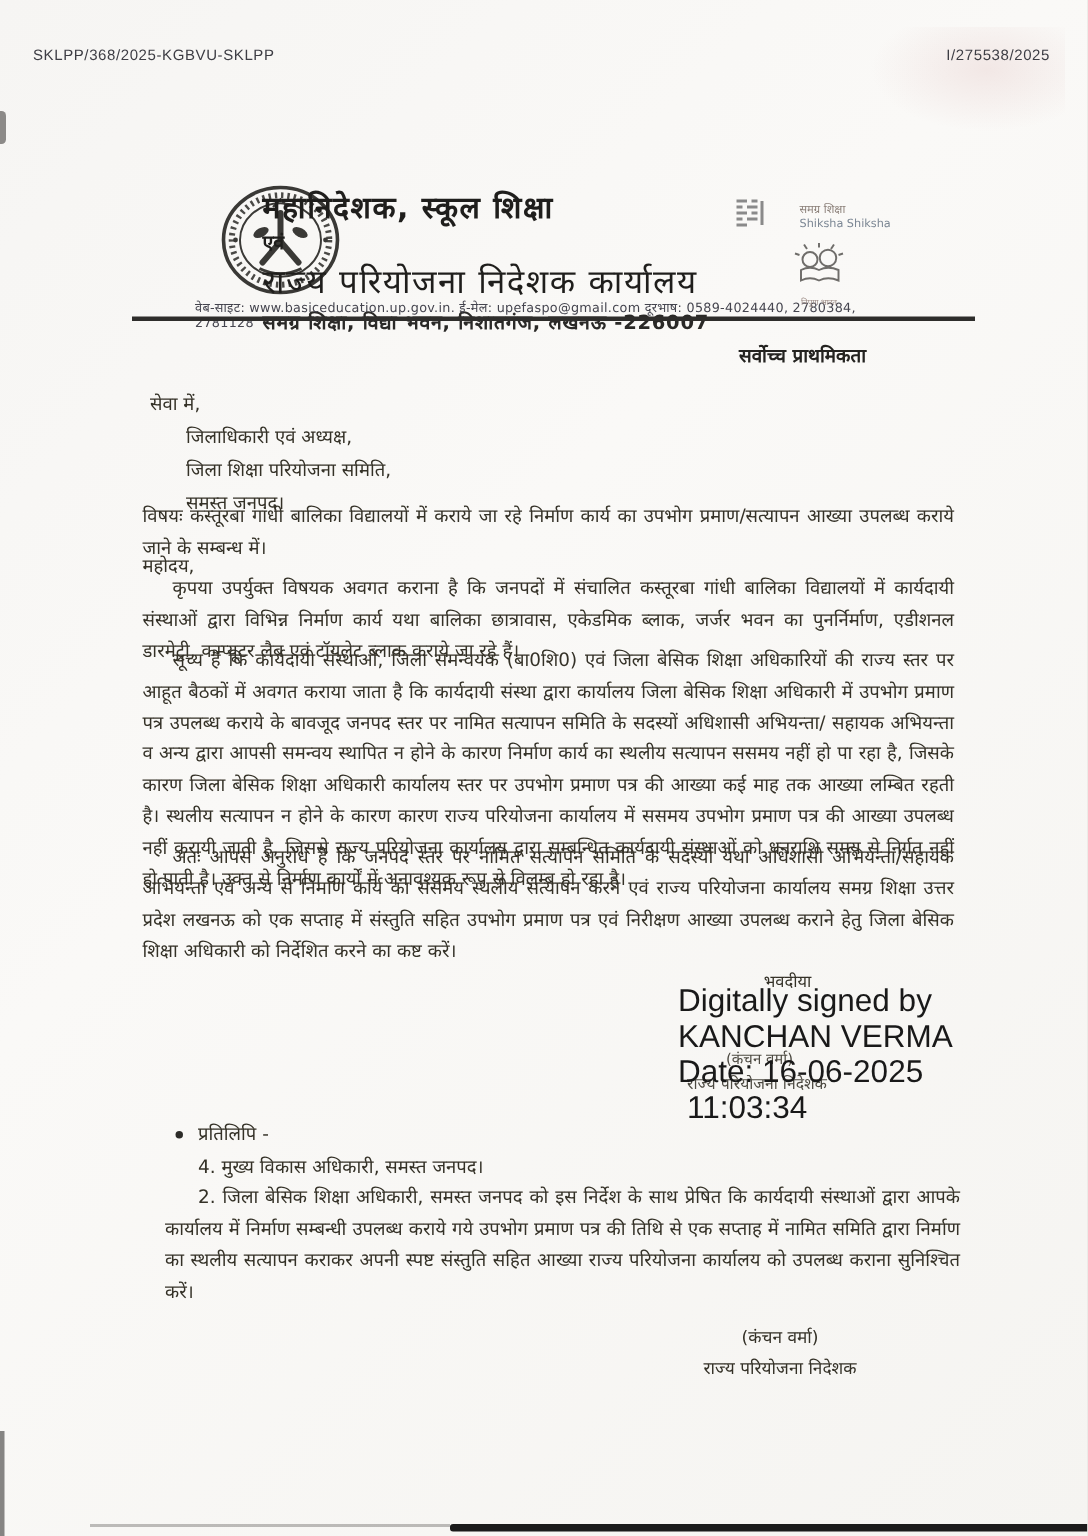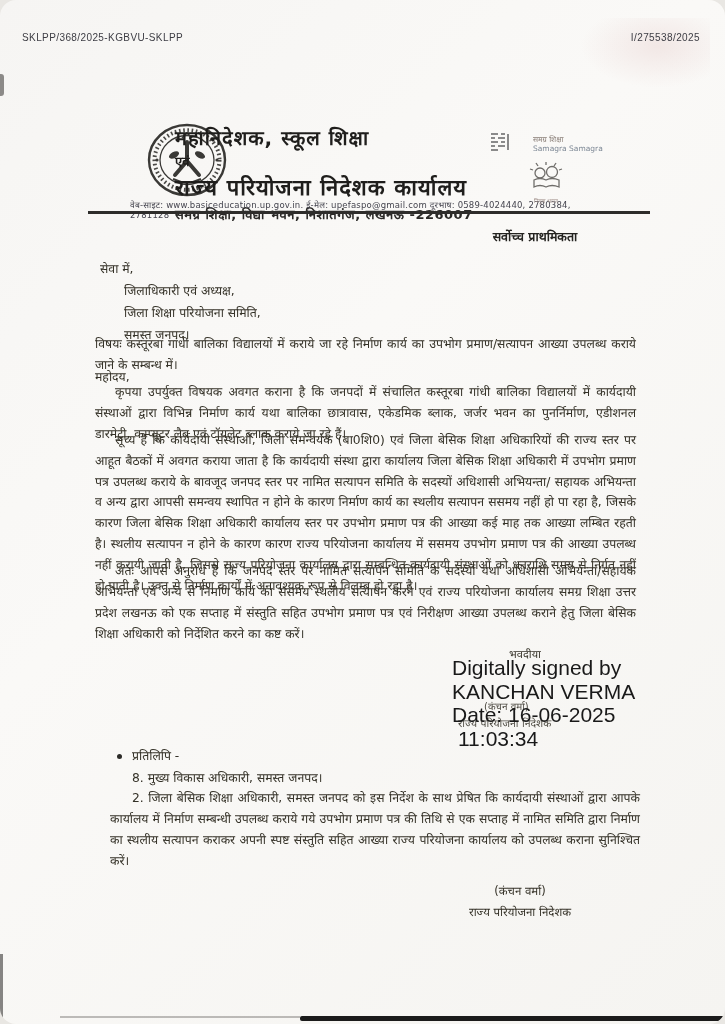--- a/index.html
+++ b/index.html
@@ -5,32 +5,31 @@
   * { box-sizing: border-box; margin: 0; padding: 0; }
   html,body { background:#e9e7e3; }
   .page {
     position: relative;
     width: 725px; height: 1024px;
     margin: 0 auto;
     background: linear-gradient(135deg,#f6f5f3 0%, #faf9f7 40%, #f5f4f1 100%);
     font-family: "DejaVu Sans", sans-serif;
     color: #34332f;
     overflow: hidden;
-    border-radius: 16px;
   }
   .abs { position: absolute; }
 
   
   .ref { font-family: "Liberation Sans", sans-serif; font-size: 10px; color: #3d3d44; letter-spacing: .4px; }
 
   
   .lh-center { text-align: left; }
   .lh-title1 { font-size: 20px; font-weight: bold; color:#1f1e1c; letter-spacing: 1px; }
   .lh-and    { font-size: 13px; font-weight: bold; color:#1f1e1c; margin-top: 1px; }
-  .lh-title2 { font-size: 22px; font-weight: bold; color:#1f1e1c; letter-spacing: 1px; margin-top: 1px; }
+  .lh-title2 { font-size: 22px; font-weight: normal; color:#1f1e1c; letter-spacing: 1px; margin-top: 1px; }
   .lh-addr   { font-size: 13px; font-weight: bold; color:#2a2927; margin-top: 4px; letter-spacing: .5px; }
   .lh-contact{ font-size: 8.5px; color: #44444e; letter-spacing: .2px; }
   .rule { height: 3px; background: #2e2d2b; }
 
   .samagra { display:flex; align-items:center; gap:20px; }
   .samagra-txt { line-height: 9px; }
   .samagra-hi { font-size: 7.5px; color:#8a7f78; }
   .samagra-en { font-size: 7.5px; color:#7c8794; }
   .nipun { text-align:center; }
   .nipun-cap { font-size: 5.5px; color:#9b8a84; margin-top: -1px; }
@@ -110,21 +109,21 @@
             <line x1="12" y1="12" x2="16" y2="12"></line>
           <line x1="2" y1="16" x2="6" y2="16"></line>
             <line x1="9" y1="16" x2="16" y2="16"></line>
           <line x1="2" y1="20" x2="9" y2="20"></line>
           <line x1="19" y1="4" x2="19" y2="20"></line>
         </g>
       </svg>
     </span>
     <span class="samagra-txt">
       <div class="samagra-hi">समग्र शिक्षा</div>
-      <div class="samagra-en">Samagra Samagra</div>
+      <div class="samagra-en">Shiksha Shiksha</div>
     </span>
   </div>
 
   <div class="abs nipun" style="left:520px; top:160px; width:52px;">
     <span>
       <svg width="40" height="34" viewBox="0 0 40 34">
         <g fill="none" stroke="#6f6d6a" stroke-width="1.3">
           <circle cx="14" cy="13" r="5"></circle>
           <circle cx="26" cy="12" r="5.5"></circle>
           <path d="M8 20 Q14 17 20 20 Q26 17 33 20 L33 27 Q26 24 20 27 Q14 24 8 27 Z"></path>
@@ -165,19 +164,19 @@
 
   <div class="abs dsign" style="left:452px; top:656px;">
     <div>Digitally signed by</div>
     <div>KANCHAN VERMA</div>
     <div>Date: 16-06-2025</div>
     <div style="padding-left:6px;">11:03:34</div>
   </div>
 
   <div class="abs bullet-dot" style="left:117px; top:754px;"></div>
   <div class="abs body-txt" style="left:132px; top:746px;">प्रतिलिपि -</div>
-  <div class="abs body-txt" style="left:132px; top:768px;">8. मुख्य विकास अधिकारी, समस्त जनपद।</div>
+  <div class="abs body-txt" style="left:132px; top:768px;">4. मुख्य विकास अधिकारी, समस्त जनपद।</div>
   <div class="abs body-txt just" style="left:110px; top:788px; width:530px; text-indent:22px;">2. जिला बेसिक शिक्षा अधिकारी, समस्त जनपद को इस निर्देश के साथ प्रेषित कि कार्यदायी संस्थाओं द्वारा आपके कार्यालय में निर्माण सम्बन्धी उपलब्ध कराये गये उपभोग प्रमाण पत्र की तिथि से एक सप्ताह में नामित समिति द्वारा निर्माण का स्थलीय सत्यापन कराकर अपनी स्पष्ट संस्तुति सहित आख्या राज्य परियोजना कार्यालय को उपलब्ध कराना सुनिश्चित करें।</div>
 
   <div class="abs body-txt bold" style="left:455px; top:881px; width:130px; text-align:center; font-size:11.5px;">(कंचन वर्मा)</div>
   <div class="abs body-txt bold" style="left:445px; top:902px; width:150px; text-align:center; font-size:11.5px;">राज्य परियोजना निदेशक</div>
 
 </div>
 
 </body></html>

